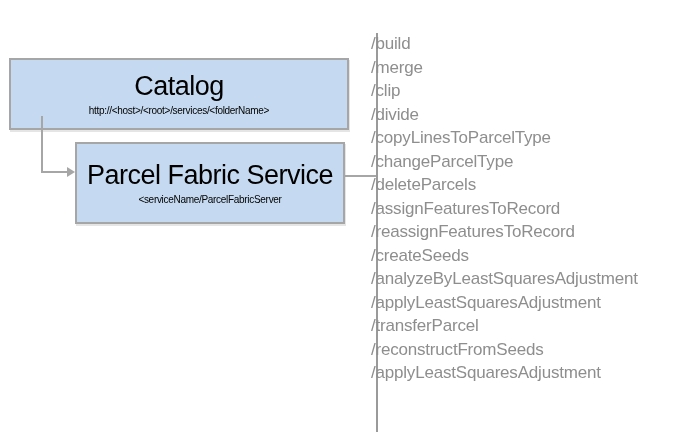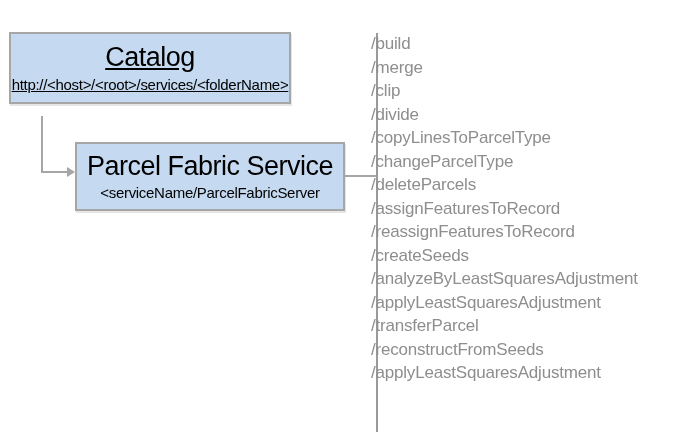--- a/index.html
+++ b/index.html
@@ -19,31 +19,31 @@
     position: absolute;
     background: var(--box-fill, #c5daf0);
     border: 2px solid var(--box-border, #a6a6a6);
     box-sizing: border-box;
     display: flex;
     flex-direction: column;
     align-items: center;
     justify-content: center;
     box-shadow: 1px 2px 0 rgba(0,0,0,0.10);
   }
-  #catalog-node { left: 9px; top: 32px; width: 282px; height: 72px; text-decoration: underline; }
-  #service-node { left: 75px; top: 142px; width: 270px; height: 69px; }
+  #catalog-node { left: 9px; top: 58px; width: 340px; height: 72px; }
+  #service-node { left: 75px; top: 142px; width: 270px; height: 82px; }
   .node-title {
     font-size: 27px;
     line-height: 1.1;
     color: var(--title-text, #000000);
     letter-spacing: -0.5px;
     white-space: nowrap;
   }
   .node-subtitle {
-    font-size: 15px;
+    font-size: 10px;
     margin-top: 3px;
     color: var(--title-text, #000000);
     letter-spacing: -0.3px;
     white-space: nowrap;
   }
   .line {
     position: absolute;
     background: var(--connector, #a6a6a6);
   }
   #conn-vertical   { left: 41px;  top: 116px; width: 2px;  height: 57px; }

